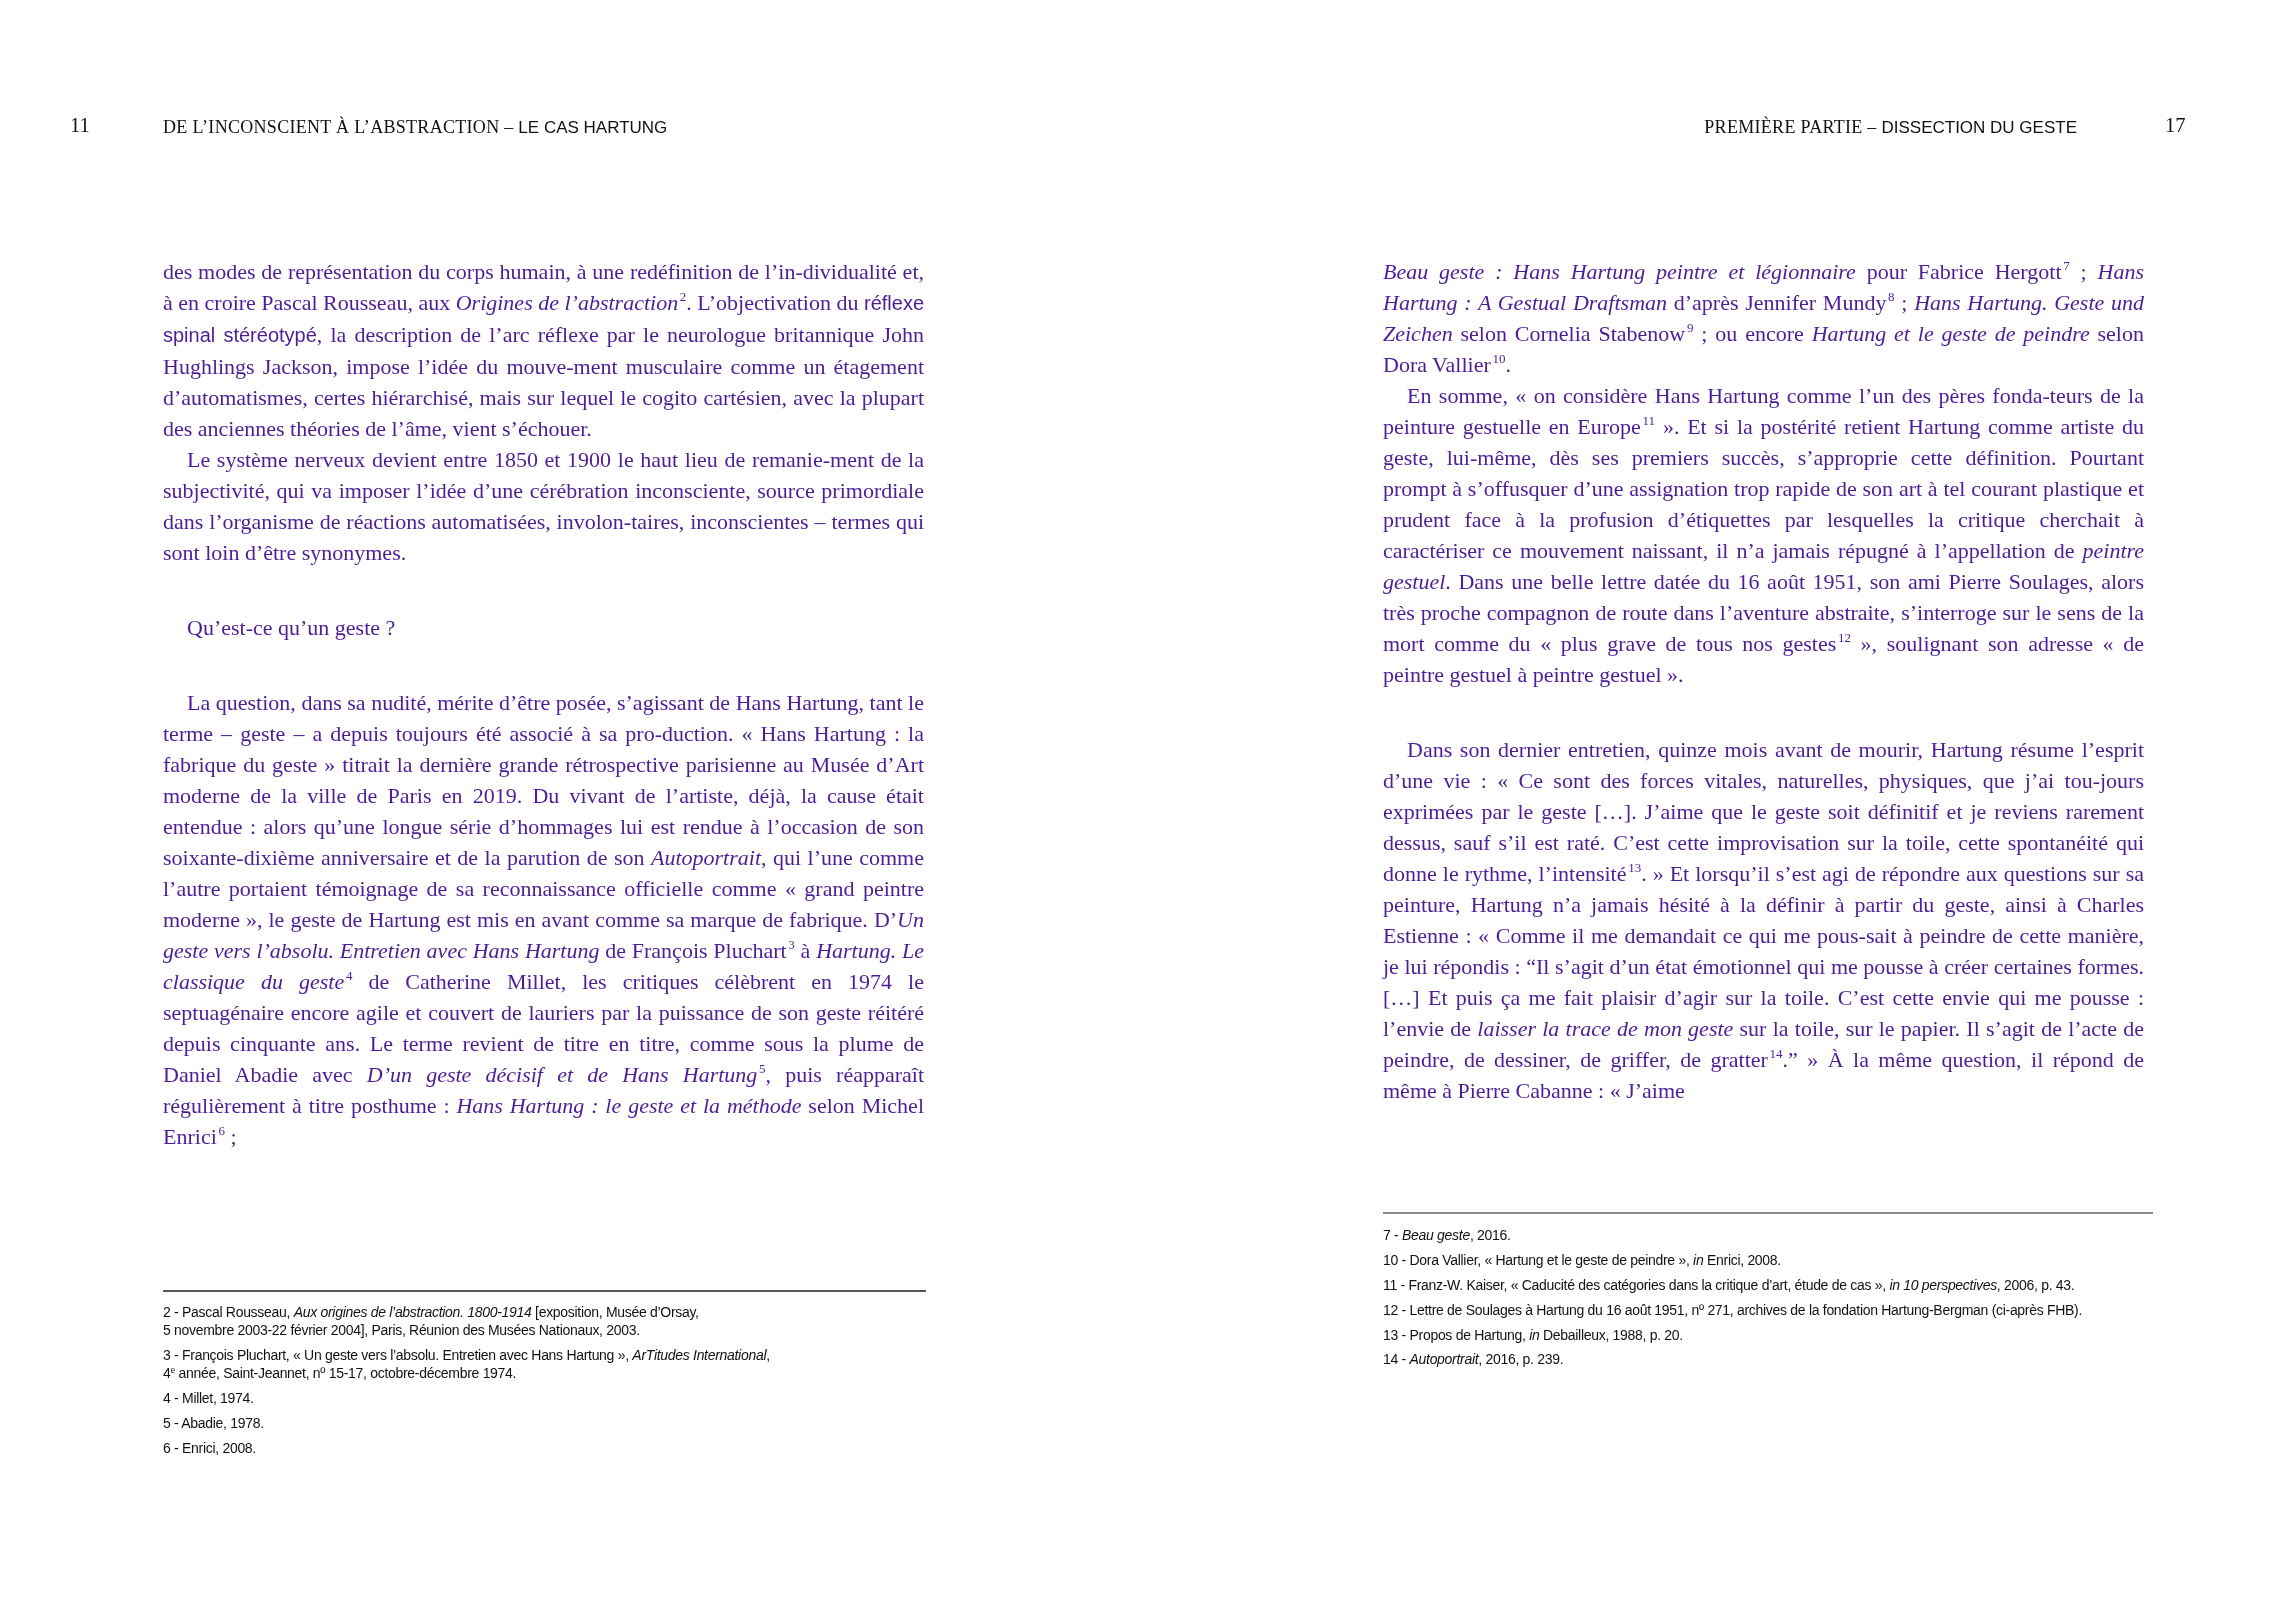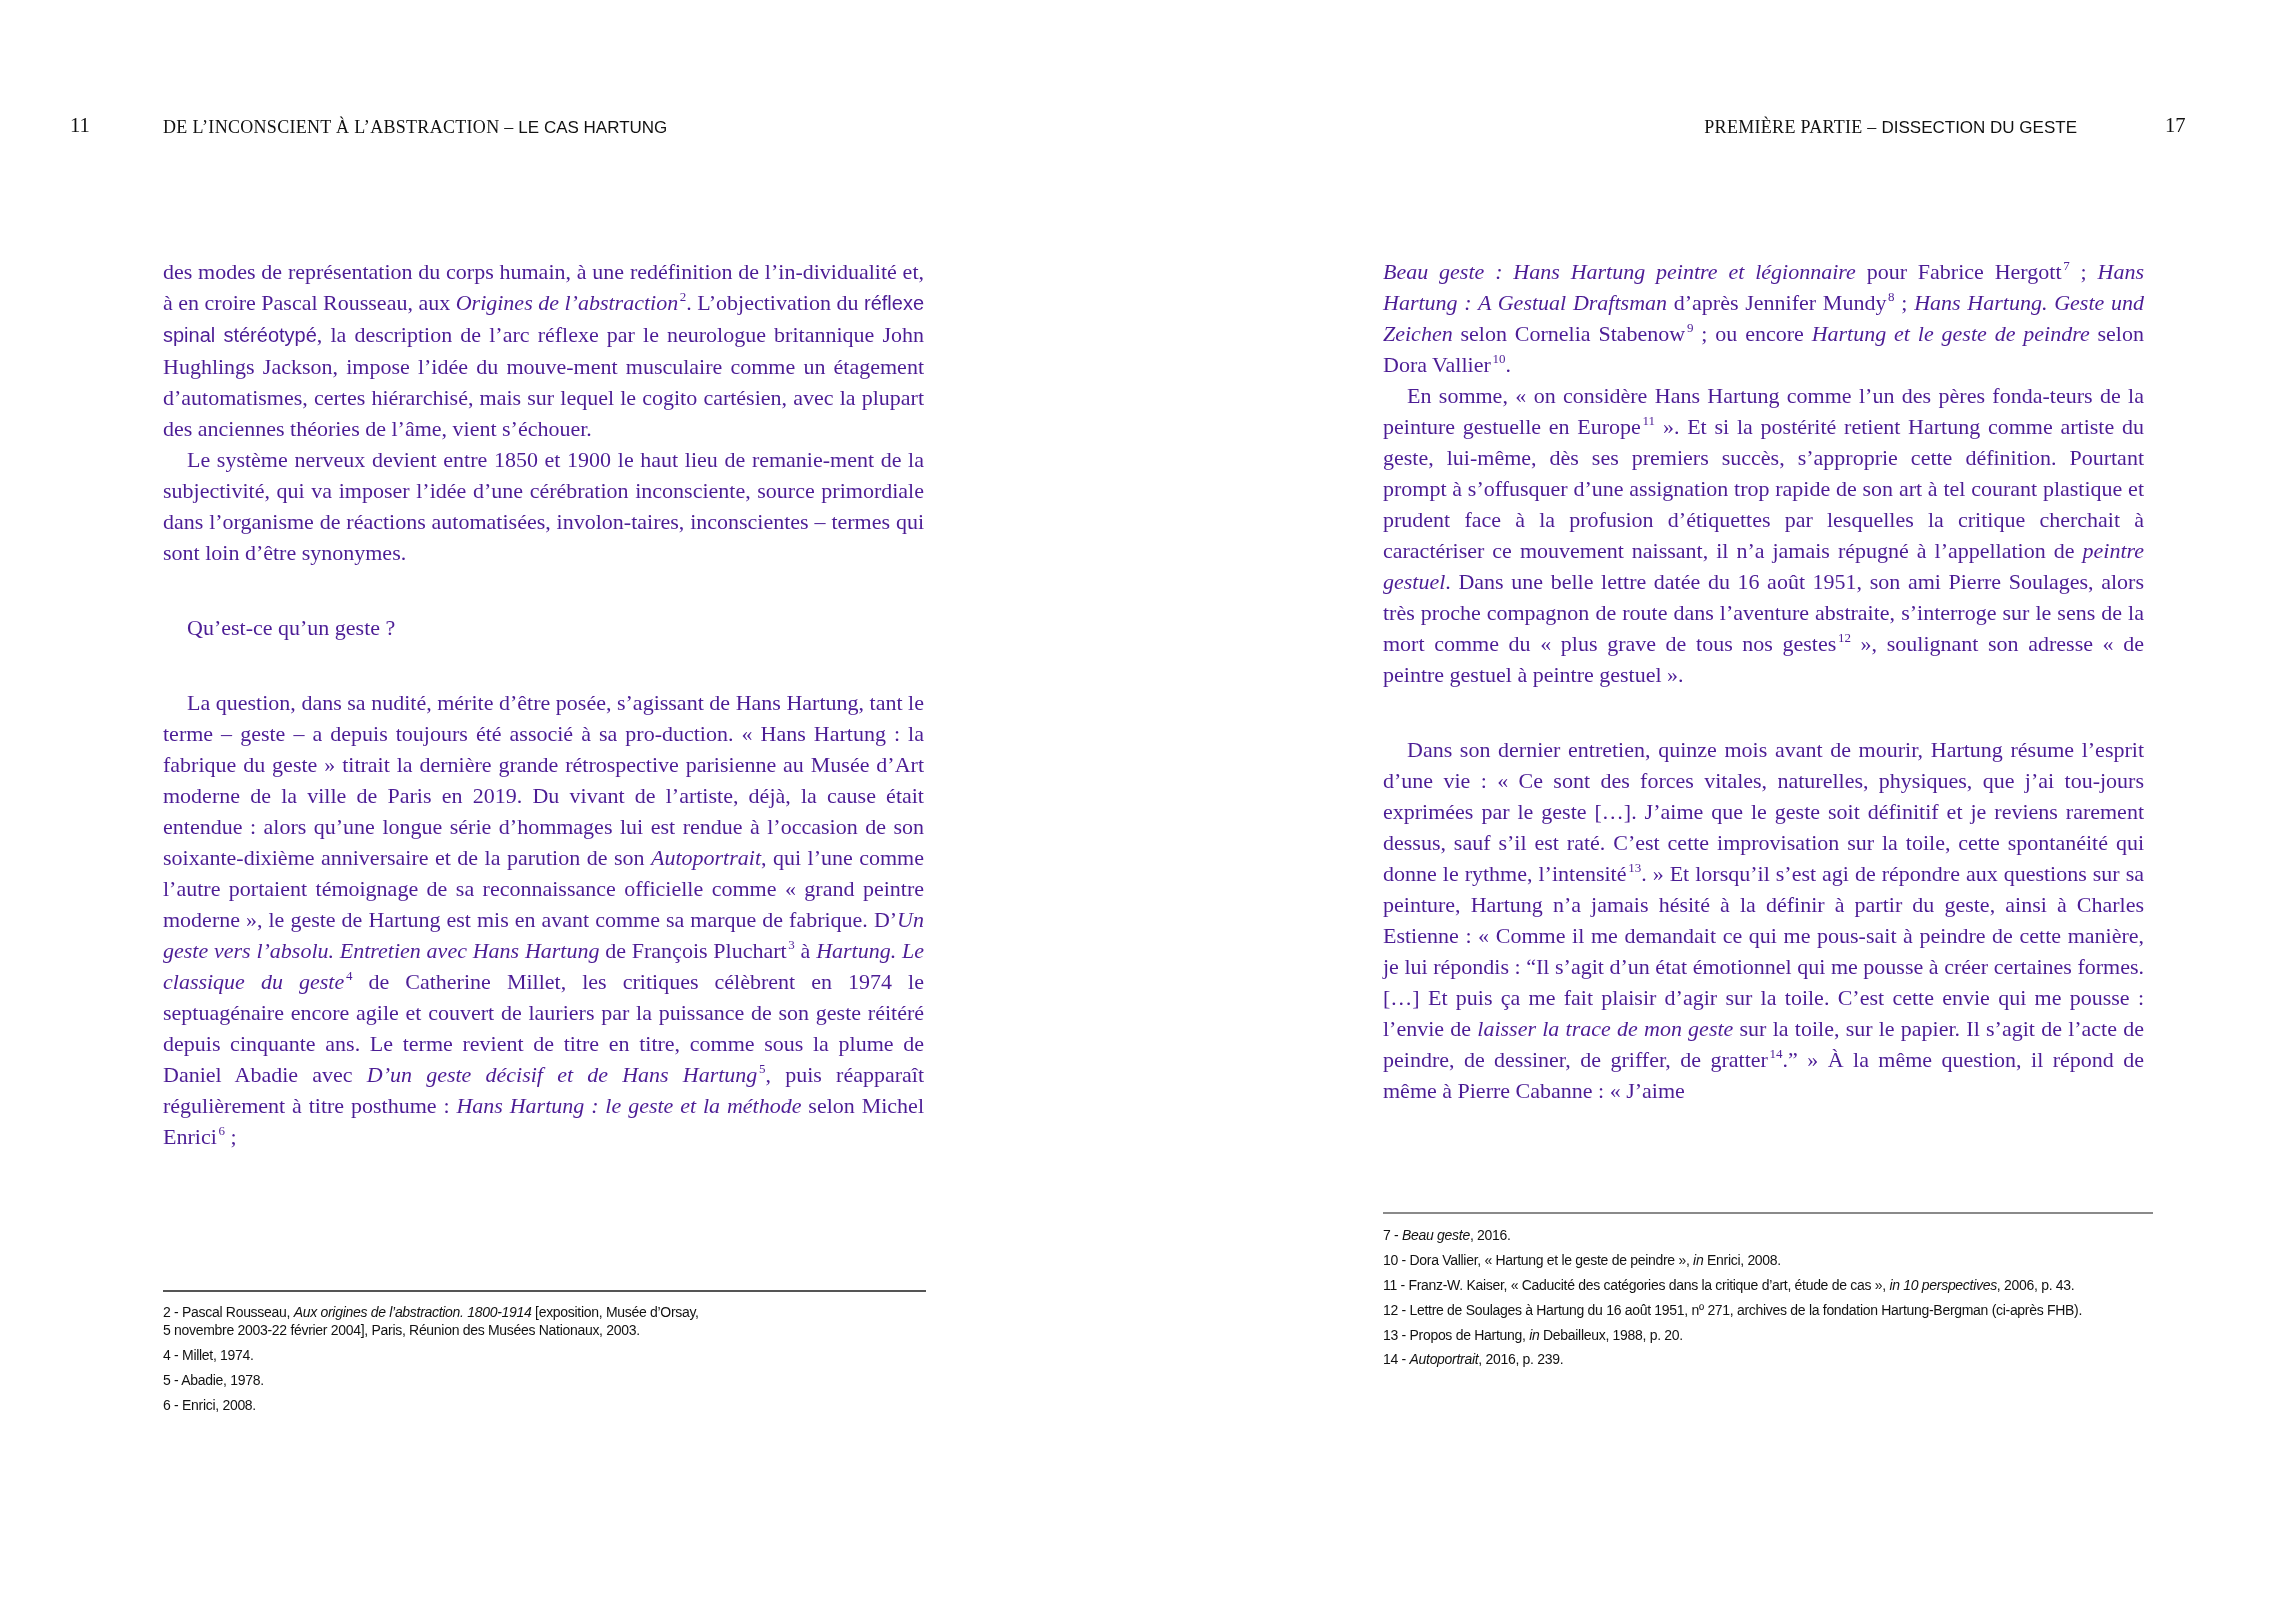--- a/index.html
+++ b/index.html
@@ -56,20 +56,21 @@
   </div>
   <div class="body-text">
       <p class="last"><span>des modes de représentation du corps humain, à une redéfinition de l’in-dividualité et, à en croire Pascal Rousseau, aux </span><i>Origines de l’abstraction</i><sup>2</sup><span>. L’objectivation du </span><span class="sans-run">réflexe spinal stéréotypé</span><span>, la description de l’arc réflexe par le neurologue britannique John Hughlings Jackson, impose l’idée du mouve-ment musculaire comme un étagement d’automatismes, certes hiérarchisé, mais sur lequel le cogito cartésien, avec la plupart des anciennes théories de l’âme, vient s’échouer.</span></p>
       <p class="indent last"><span>Le système nerveux devient entre 1850 et 1900 le haut lieu de remanie-ment de la subjectivité, qui va imposer l’idée d’une cérébration inconsciente, source primordiale dans l’organisme de réactions automatisées, involon-taires, inconscientes – termes qui sont loin d’être synonymes.</span></p>
       <p class="indent gap-before last"><span>Qu’est-ce qu’un geste ?</span></p>
       <p class="indent gap-before last"><span>La question, dans sa nudité, mérite d’être posée, s’agissant de Hans Hartung, tant le terme – geste – a depuis toujours été associé à sa pro-duction. « Hans Hartung : la fabrique du geste » titrait la dernière grande rétrospective parisienne au Musée d’Art moderne de la ville de Paris en 2019. Du vivant de l’artiste, déjà, la cause était entendue : alors qu’une longue série d’hommages lui est rendue à l’occasion de son soixante-dixième anniversaire et de la parution de son </span><i>Autoportrait</i><span>, qui l’une comme l’autre portaient témoignage de sa reconnaissance officielle comme « grand peintre moderne », le geste de Hartung est mis en avant comme sa marque de fabrique. D’</span><i>Un geste vers l’absolu. Entretien avec Hans Hartung</i><span> de François Pluchart</span><sup>3</sup><span> à </span><i>Hartung. Le classique du geste</i><sup>4</sup><span> de Catherine Millet, les critiques célèbrent en 1974 le septuagénaire encore agile et couvert de lauriers par la puissance de son geste réitéré depuis cinquante ans. Le terme revient de titre en titre, comme sous la plume de Daniel Abadie avec </span><i>D’un geste décisif et de Hans Hartung</i><sup>5</sup><span>, puis réapparaît régulièrement à titre posthume : </span><i>Hans Hartung : le geste et la méthode</i><span> selon Michel Enrici</span><sup>6</sup><span> ;</span></p>
     </div>
   <div class="rule"></div>
   <div class="notes">
       <div class="note"><span>2 - Pascal Rousseau, </span><i>Aux origines de l’abstraction. 1800-1914</i><span> [exposition, Musée d’Orsay,</span><br><span>5 novembre 2003-22 février 2004], Paris, Réunion des Musées Nationaux, 2003.</span></div>
+      <div class="note"><span>3 - François Pluchart, « Un geste vers l’absolu. Entretien avec Hans Hartung », </span><i>ArTitudes International</i><span>,</span><br><span>4</span><sup>e</sup><span> année, Saint-Jeannet, nº 15-17, octobre-décembre 1974.</span></div>
       <div class="note"><span>4 - Millet, 1974.</span></div>
       <div class="note"><span>5 -  Abadie, 1978.</span></div>
       <div class="note"><span>6 - Enrici, 2008.</span></div>
     </div>
 </div>
 
 <div class="page right">
   <div class="running-head">
     <span>PREMIÈRE PARTIE</span><span> – </span><span class="caps-sans">DISSECTION DU GESTE</span>
   </div>

